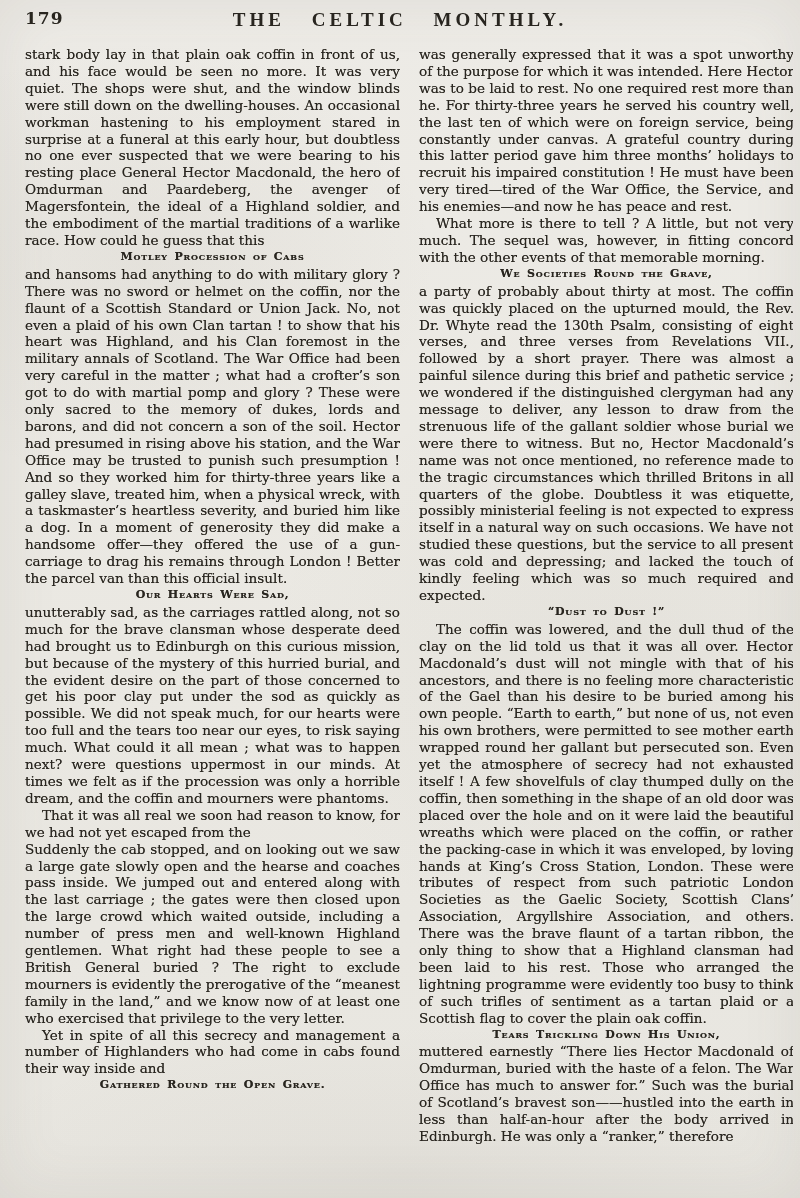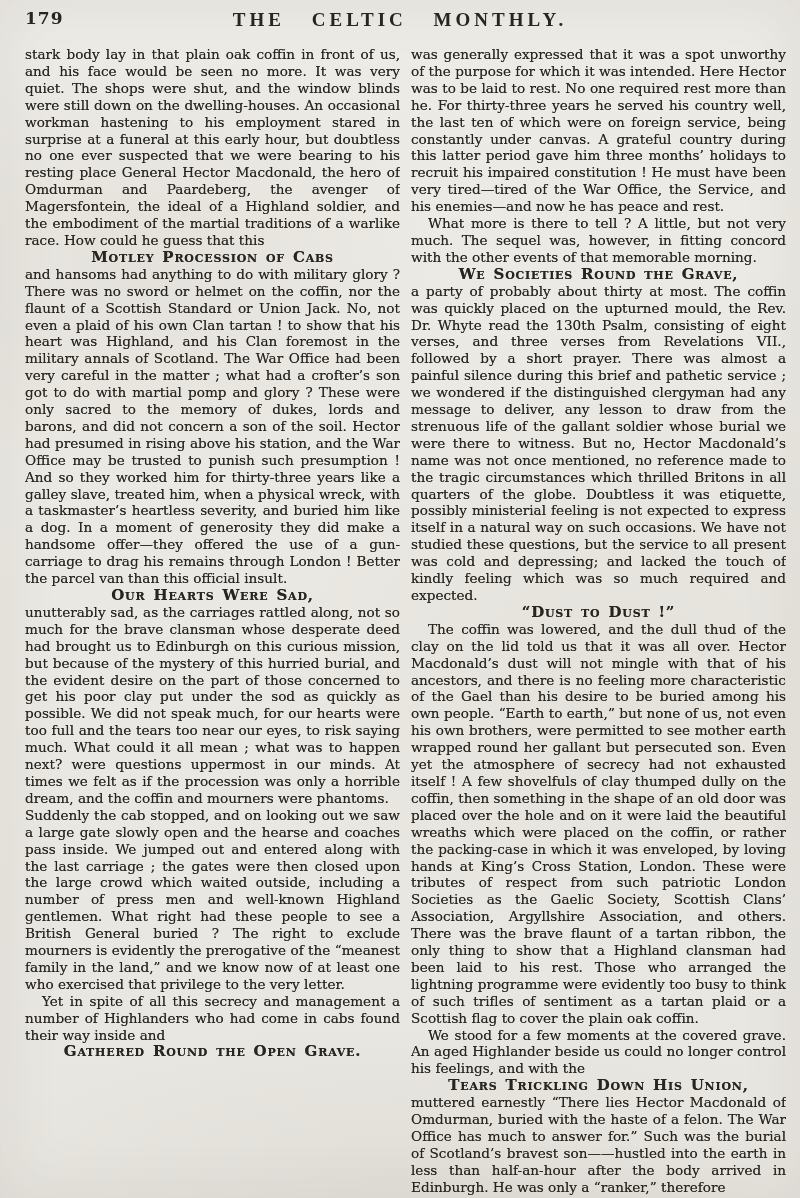--- a/index.html
+++ b/index.html
@@ -45,21 +45,21 @@
     word-spacing: 18px;
     font-family: Liberation Serif, serif;
   }
   .columns {
     position: absolute;
     top: 46px;
     left: 25px;
     right: 7px;
     bottom: 2px;
     display: flex;
-    gap: 11px;
+    gap: 19px;
     overflow: hidden;
   }
   .column {
     width: 375px;
     flex: 0 0 375px;
     text-align: justify;
     font-size: 13.6px;
     line-height: 16.9px;
     hyphens: none;
     overflow: hidden;
@@ -69,21 +69,21 @@
     text-indent: 0;
     text-shadow: 0 0 0.45px rgba(45,40,32,0.65);
   }
   .column p.indent {
     text-indent: 17px;
   }
   .column h3.heading {
     margin: 0;
     text-align: center;
     text-indent: 0;
-    font-size: 15px;
+    font-size: 11px;
     line-height: 16.9px;
     font-weight: bold;
     font-variant: small-caps;
     letter-spacing: 0.8px;
     word-spacing: 2px;
     text-shadow: 0 0 0.45px rgba(45,40,32,0.65);
   }
 </style>
 </head>
 <body>
@@ -93,29 +93,29 @@
     <span class="page-number">179</span>
     <h1 class="journal-title">THE CELTIC MONTHLY.</h1>
   </div>
   <div class="columns">
     <section class="column">
         <p class="para">stark body lay in that plain oak coffin in front of us, and his face would be seen no more.  It was very quiet.  The shops were shut, and the window blinds were still down on the dwelling-houses.  An occasional workman hastening to his employment stared in surprise at a funeral at this early hour, but doubtless no one ever suspected that we were bearing to his resting place General Hector Macdonald, the hero of Omdurman and Paardeberg, the avenger of Magersfontein, the ideal of a Highland soldier, and the embodiment of the martial traditions of a warlike race.  How could he guess that this</p>
         <h3 class="heading">Motley Procession of Cabs</h3>
         <p class="para">and hansoms had anything to do with military glory&nbsp;?  There was no sword or helmet on the coffin, nor the flaunt of a Scottish Standard or Union Jack. No, not even a plaid of his own Clan tartan&nbsp;! to show that his heart was Highland, and his Clan foremost in the military annals of Scotland.  The War Office had been very careful in the matter&nbsp;; what had a crofter’s son got to do with martial pomp and glory&nbsp;? These were only sacred to the memory of dukes, lords and barons, and did not concern a son of the soil.  Hector had presumed in rising above his station, and the War Office may be trusted to punish such presumption&nbsp;!  And so they worked him for thirty-three years like a galley slave, treated him, when a physical wreck, with a taskmaster’s heartless severity, and buried him like a dog.  In a moment of generosity they did make a handsome offer—they offered the use of a gun-carriage to drag his remains through London&nbsp;!  Better the parcel van than this official insult.</p>
         <h3 class="heading">Our Hearts Were Sad,</h3>
         <p class="para">unutterably sad, as the carriages rattled along, not so much for the brave clansman whose desperate deed had brought us to Edinburgh on this curious mission, but because of the mystery of this hurried burial, and the evident desire on the part of those concerned to get his poor clay put under the sod as quickly as possible.  We did not speak much, for our hearts were too full and the tears too near our eyes, to risk saying much.  What could it all mean&nbsp;; what was to happen next? were questions uppermost in our minds. At times we felt as if the procession was only a horrible dream, and the coffin and mourners were phantoms.</p>
+        <p class="para indent">That it was all real we soon had reason to know, for we had not yet escaped from the</p>
         <p class="para">Suddenly the cab stopped, and on looking out we saw a large gate slowly open and the hearse and coaches pass inside.  We jumped out and entered along with the last carriage&nbsp;; the gates were then closed upon the large crowd which waited outside, including a number of press men and well-known Highland gentlemen.  What right had these people to see a British General buried&nbsp;?  The right to exclude mourners is evidently the prerogative of the “meanest family in the land,” and we know now of at least one who exercised that privilege to the very letter.</p>
         <p class="para indent">Yet in spite of all this secrecy and management a number of Highlanders who had come in cabs found their way inside and</p>
         <h3 class="heading">Gathered Round the Open Grave.</h3>
       </section>
     <section class="column">
         <p class="para">was generally expressed that it was a spot unworthy of the purpose for which it was intended.  Here Hector was to be laid to rest.  No one required rest more than he.  For thirty-three years he served his country well, the last ten of which were on foreign service, being constantly under canvas.  A grateful country during this latter period gave him three months’ holidays to recruit his impaired constitution&nbsp;! He must have been very tired—tired of the War Office, the Service, and his enemies—and now he has peace and rest.</p>
         <p class="para indent">What more is there to tell&nbsp;?  A little, but not very much.  The sequel was, however, in fitting concord with the other events of that memorable morning.</p>
         <h3 class="heading">We Societies Round the Grave,</h3>
         <p class="para">a party of probably about thirty at most.  The coffin was quickly placed on the upturned mould, the Rev. Dr. Whyte read the 130th Psalm, consisting of eight verses, and three verses from Revelations VII., followed by a short prayer.  There was almost a painful silence during this brief and pathetic service&nbsp;; we wondered if the distinguished clergyman had any message to deliver, any lesson to draw from the strenuous life of the gallant soldier whose burial we were there to witness.  But no, Hector Macdonald’s name was not once mentioned, no reference made to the tragic circumstances which thrilled Britons in all quarters of the globe.  Doubtless it was etiquette, possibly ministerial feeling is not expected to express itself in a natural way on such occasions.  We have not studied these questions, but the service to all present was cold and depressing; and lacked the touch of kindly feeling which was so much required and expected.</p>
         <h3 class="heading">“Dust to Dust&nbsp;!”</h3>
         <p class="para indent">The coffin was lowered, and the dull thud of the clay on the lid told us that it was all over.  Hector Macdonald’s dust will not mingle with that of his ancestors, and there is no feeling more characteristic of the Gael than his desire to be buried among his own people.  “Earth to earth,” but none of us, not even his own brothers, were permitted to see mother earth wrapped round her gallant but persecuted son. Even yet the atmosphere of secrecy had not exhausted itself&nbsp;!  A few shovelfuls of clay thumped dully on the coffin, then something in the shape of an old door was placed over the hole and on it were laid the beautiful wreaths which were placed on the coffin, or rather the packing-case in which it was enveloped, by loving hands at King’s Cross Station, London. These were tributes of respect from such patriotic London Societies as the Gaelic Society, Scottish Clans’ Association, Argyllshire Association, and others. There was the brave flaunt of a tartan ribbon, the only thing to show that a Highland clansman had been laid to his rest.  Those who arranged the lightning programme were evidently too busy to think of such trifles of sentiment as a tartan plaid or a Scottish flag to cover the plain oak coffin.</p>
-        <p class="para indent">We stood for a few moments at the covered grave. An aged Highlander beside us could no longer control his feelings, and with the</p>
         <h3 class="heading">Tears Trickling Down His Union,</h3>
         <p class="para">muttered earnestly “There lies Hector Macdonald of Omdurman, buried with the haste of a felon.  The War Office has much to answer for.”  Such was the burial of Scotland’s bravest son——hustled into the earth in less than half-an-hour after the body arrived in Edinburgh.  He was only a “ranker,” therefore</p>
       </section>
   </div>
 </div>
 
 </body></html>

